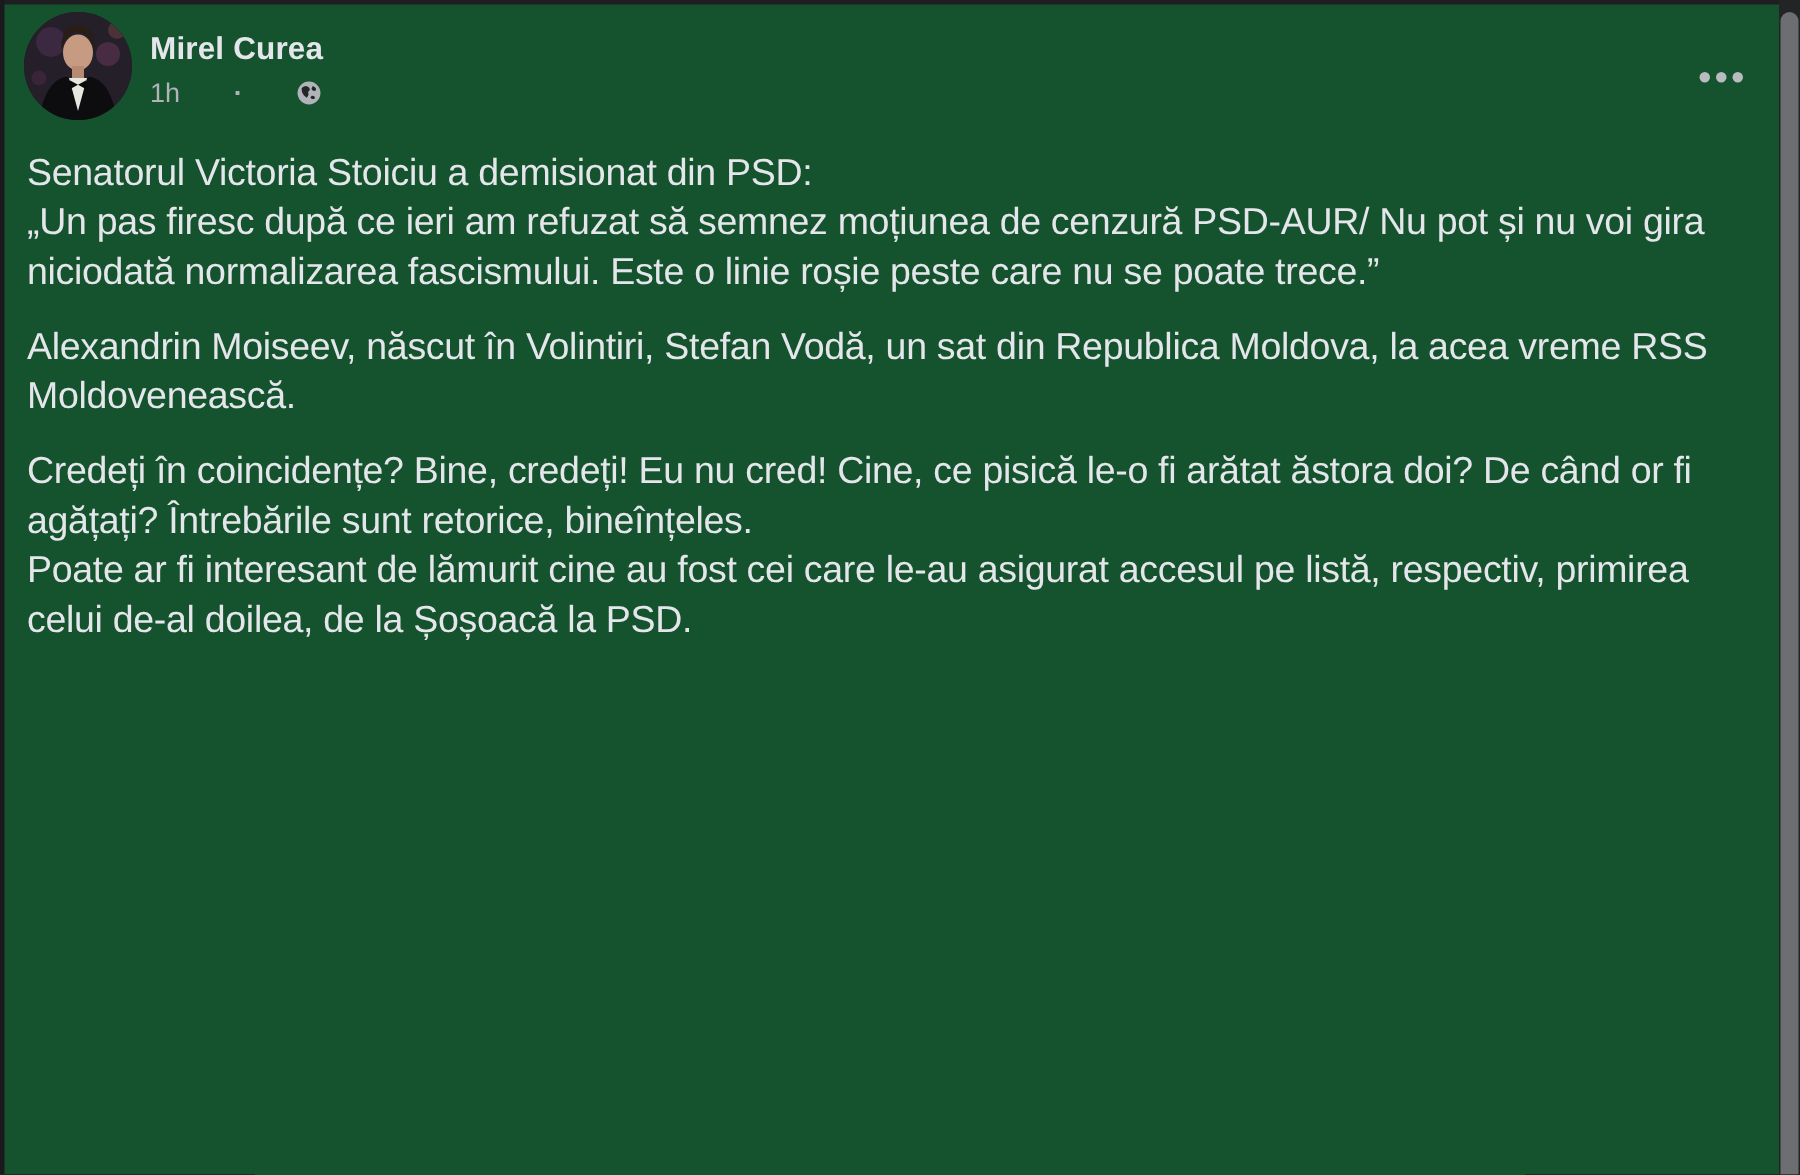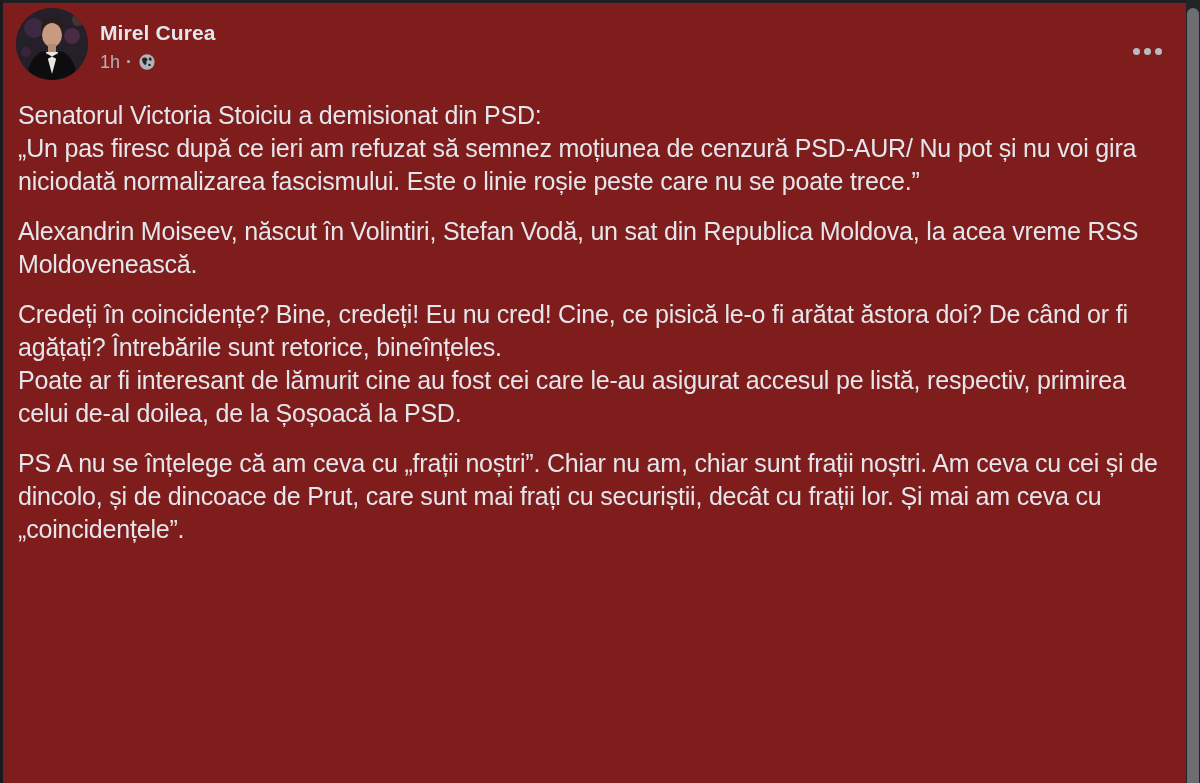--- a/index.html
+++ b/index.html
@@ -1,36 +1,36 @@
 <!DOCTYPE html>
 <html><head>
 <meta charset="utf-8">
 <style>
   html,body{margin:0;padding:0;background:#18191a;}
   .card{
     position:relative;
     width:1200px;height:783px;
-    background:#7f1d1d;
+    background:#14532d;
     color:#e4e6eb;
     font-family:"Liberation Sans", sans-serif;
     overflow:hidden;
     box-sizing:border-box;
   }
   .edge-left{position:absolute;left:0;top:0;width:3px;height:100%;background:#1a1a1c;z-index:5;}
   .edge-top{position:absolute;left:0;top:0;width:100%;height:3px;background:#1f1f21;z-index:4;}
 
   .header{position:absolute;left:16px;top:8px;right:40px;height:74px;}
   .avatar{
     position:absolute;left:0;top:0;width:72px;height:72px;border-radius:50%;
     overflow:hidden;background:#241f28;cursor:pointer;
   }
   .avatar svg{display:block;width:72px;height:72px;}
   .header-text{position:absolute;left:84px;top:12px;}
   .author{font-size:21px;font-weight:bold;color:#e4e6eb;line-height:26px;letter-spacing:.1px;cursor:pointer;}
-  .meta{margin-top:6px;display:flex;align-items:center;gap:6px;color:#b0b3b8;font-size:18px;line-height:20px;}
+  .meta{margin-top:6px;display:flex;align-items:center;gap:6px;color:#b0b3b8;font-size:18px;line-height:20px;justify-content:space-between;}
   .meta .sep{font-weight:bold;}
   .globe{display:inline-block;width:18px;height:18px;}
   .globe svg{display:block;width:18px;height:18px;}
 
   .menu-btn{
     position:absolute;top:44px;right:34px;display:flex;gap:4px;align-items:center;
     padding:4px;cursor:pointer;
   }
   .menu-btn .dot{width:7px;height:7px;border-radius:50%;background:#b8bbbf;}
 
@@ -101,19 +101,18 @@
     <span class="dot"></span>
     <span class="dot"></span>
   </div>
 
   <div class="post-body">
     <p>Senatorul Victoria Stoiciu a demisionat din PSD:
 „Un pas firesc după ce ieri am refuzat să semnez moțiunea de cenzură PSD-AUR/ Nu pot și nu voi gira niciodată normalizarea fascismului. Este o linie roșie peste care nu se poate trece.”</p>
     <p>Alexandrin Moiseev, născut în Volintiri, Stefan Vodă, un sat din Republica Moldova, la acea vreme RSS Moldovenească.</p>
     <p>Credeți în coincidențe? Bine, credeți! Eu nu cred! Cine, ce pisică le-o fi arătat ăstora doi? De când or fi agățați? Întrebările sunt retorice, bineînțeles.
 Poate ar fi interesant de lămurit cine au fost cei care le-au asigurat accesul pe listă, respectiv, primirea celui de-al doilea, de la Șoșoacă la PSD.</p>
-    <p>PS A nu se înțelege că am ceva cu „frații noștri”. Chiar nu am, chiar sunt frații noștri. Am ceva cu cei și de dincolo, și de dincoace de Prut, care sunt mai frați cu securiștii, decât cu frații lor. Și mai am ceva cu „coincidențele”.</p>
   </div>
 
   <div class="scrollbar">
     <div class="thumb"></div>
   </div>
 </div>
 
 </body></html>

